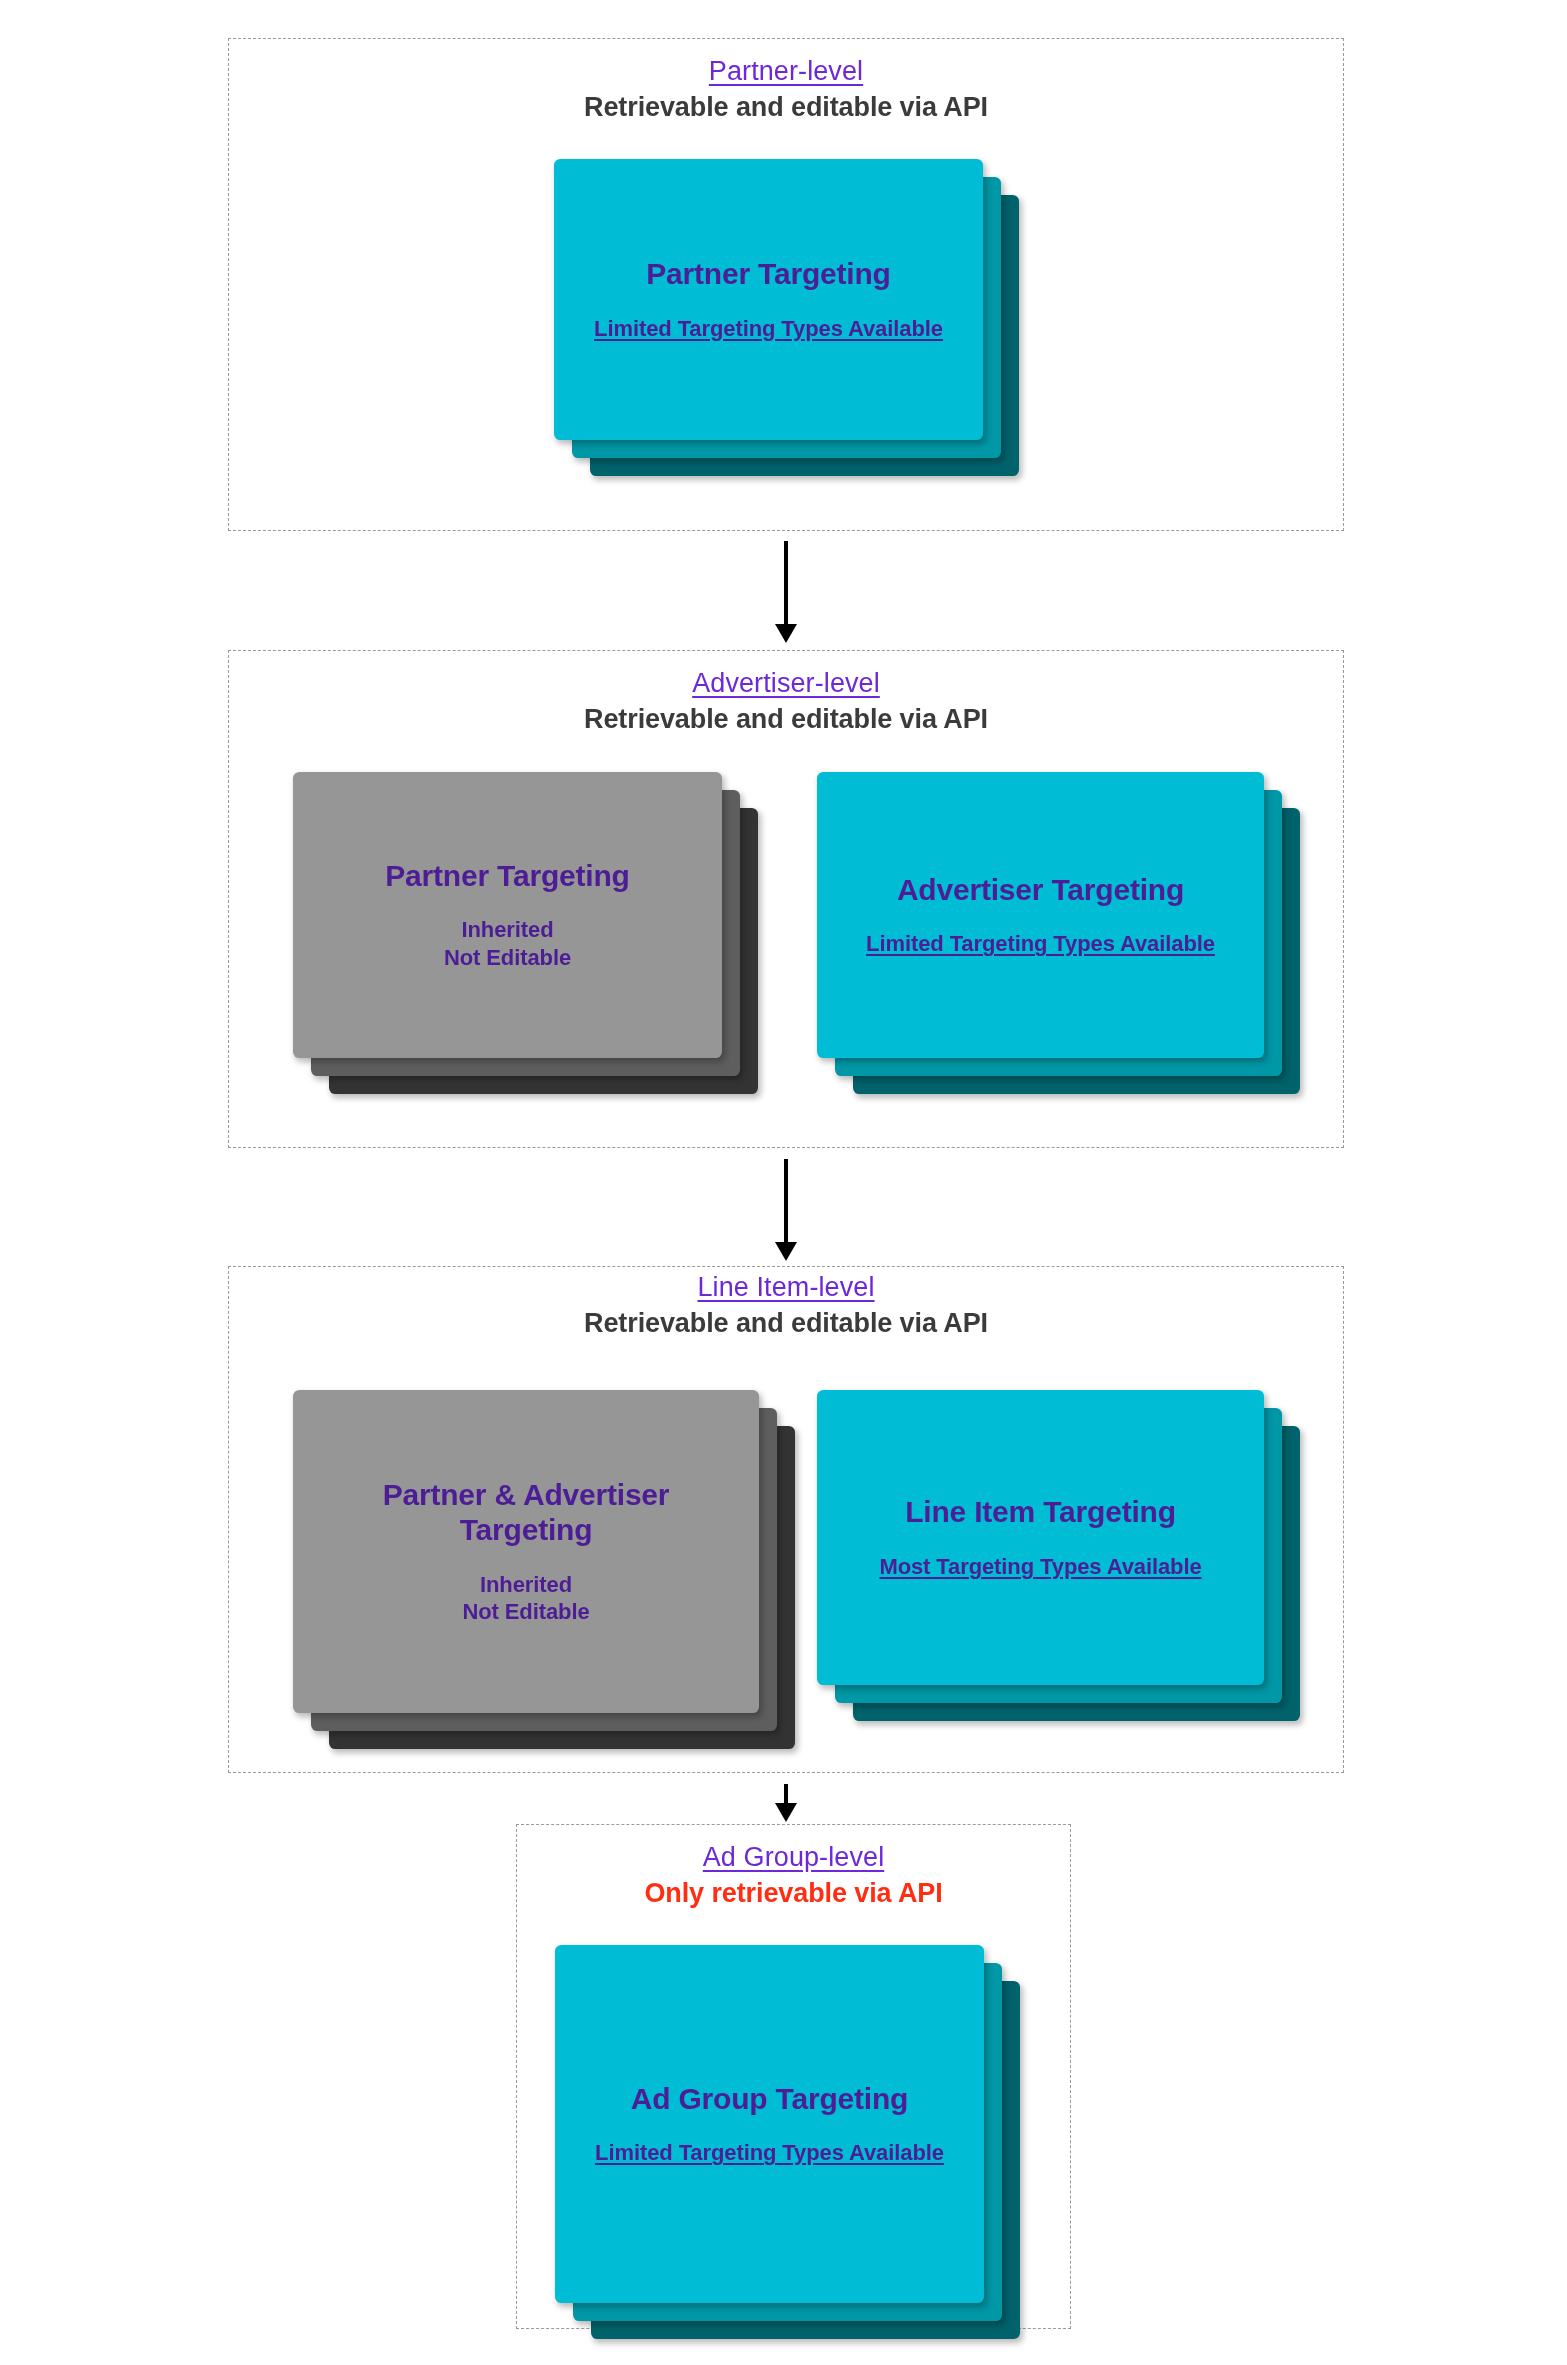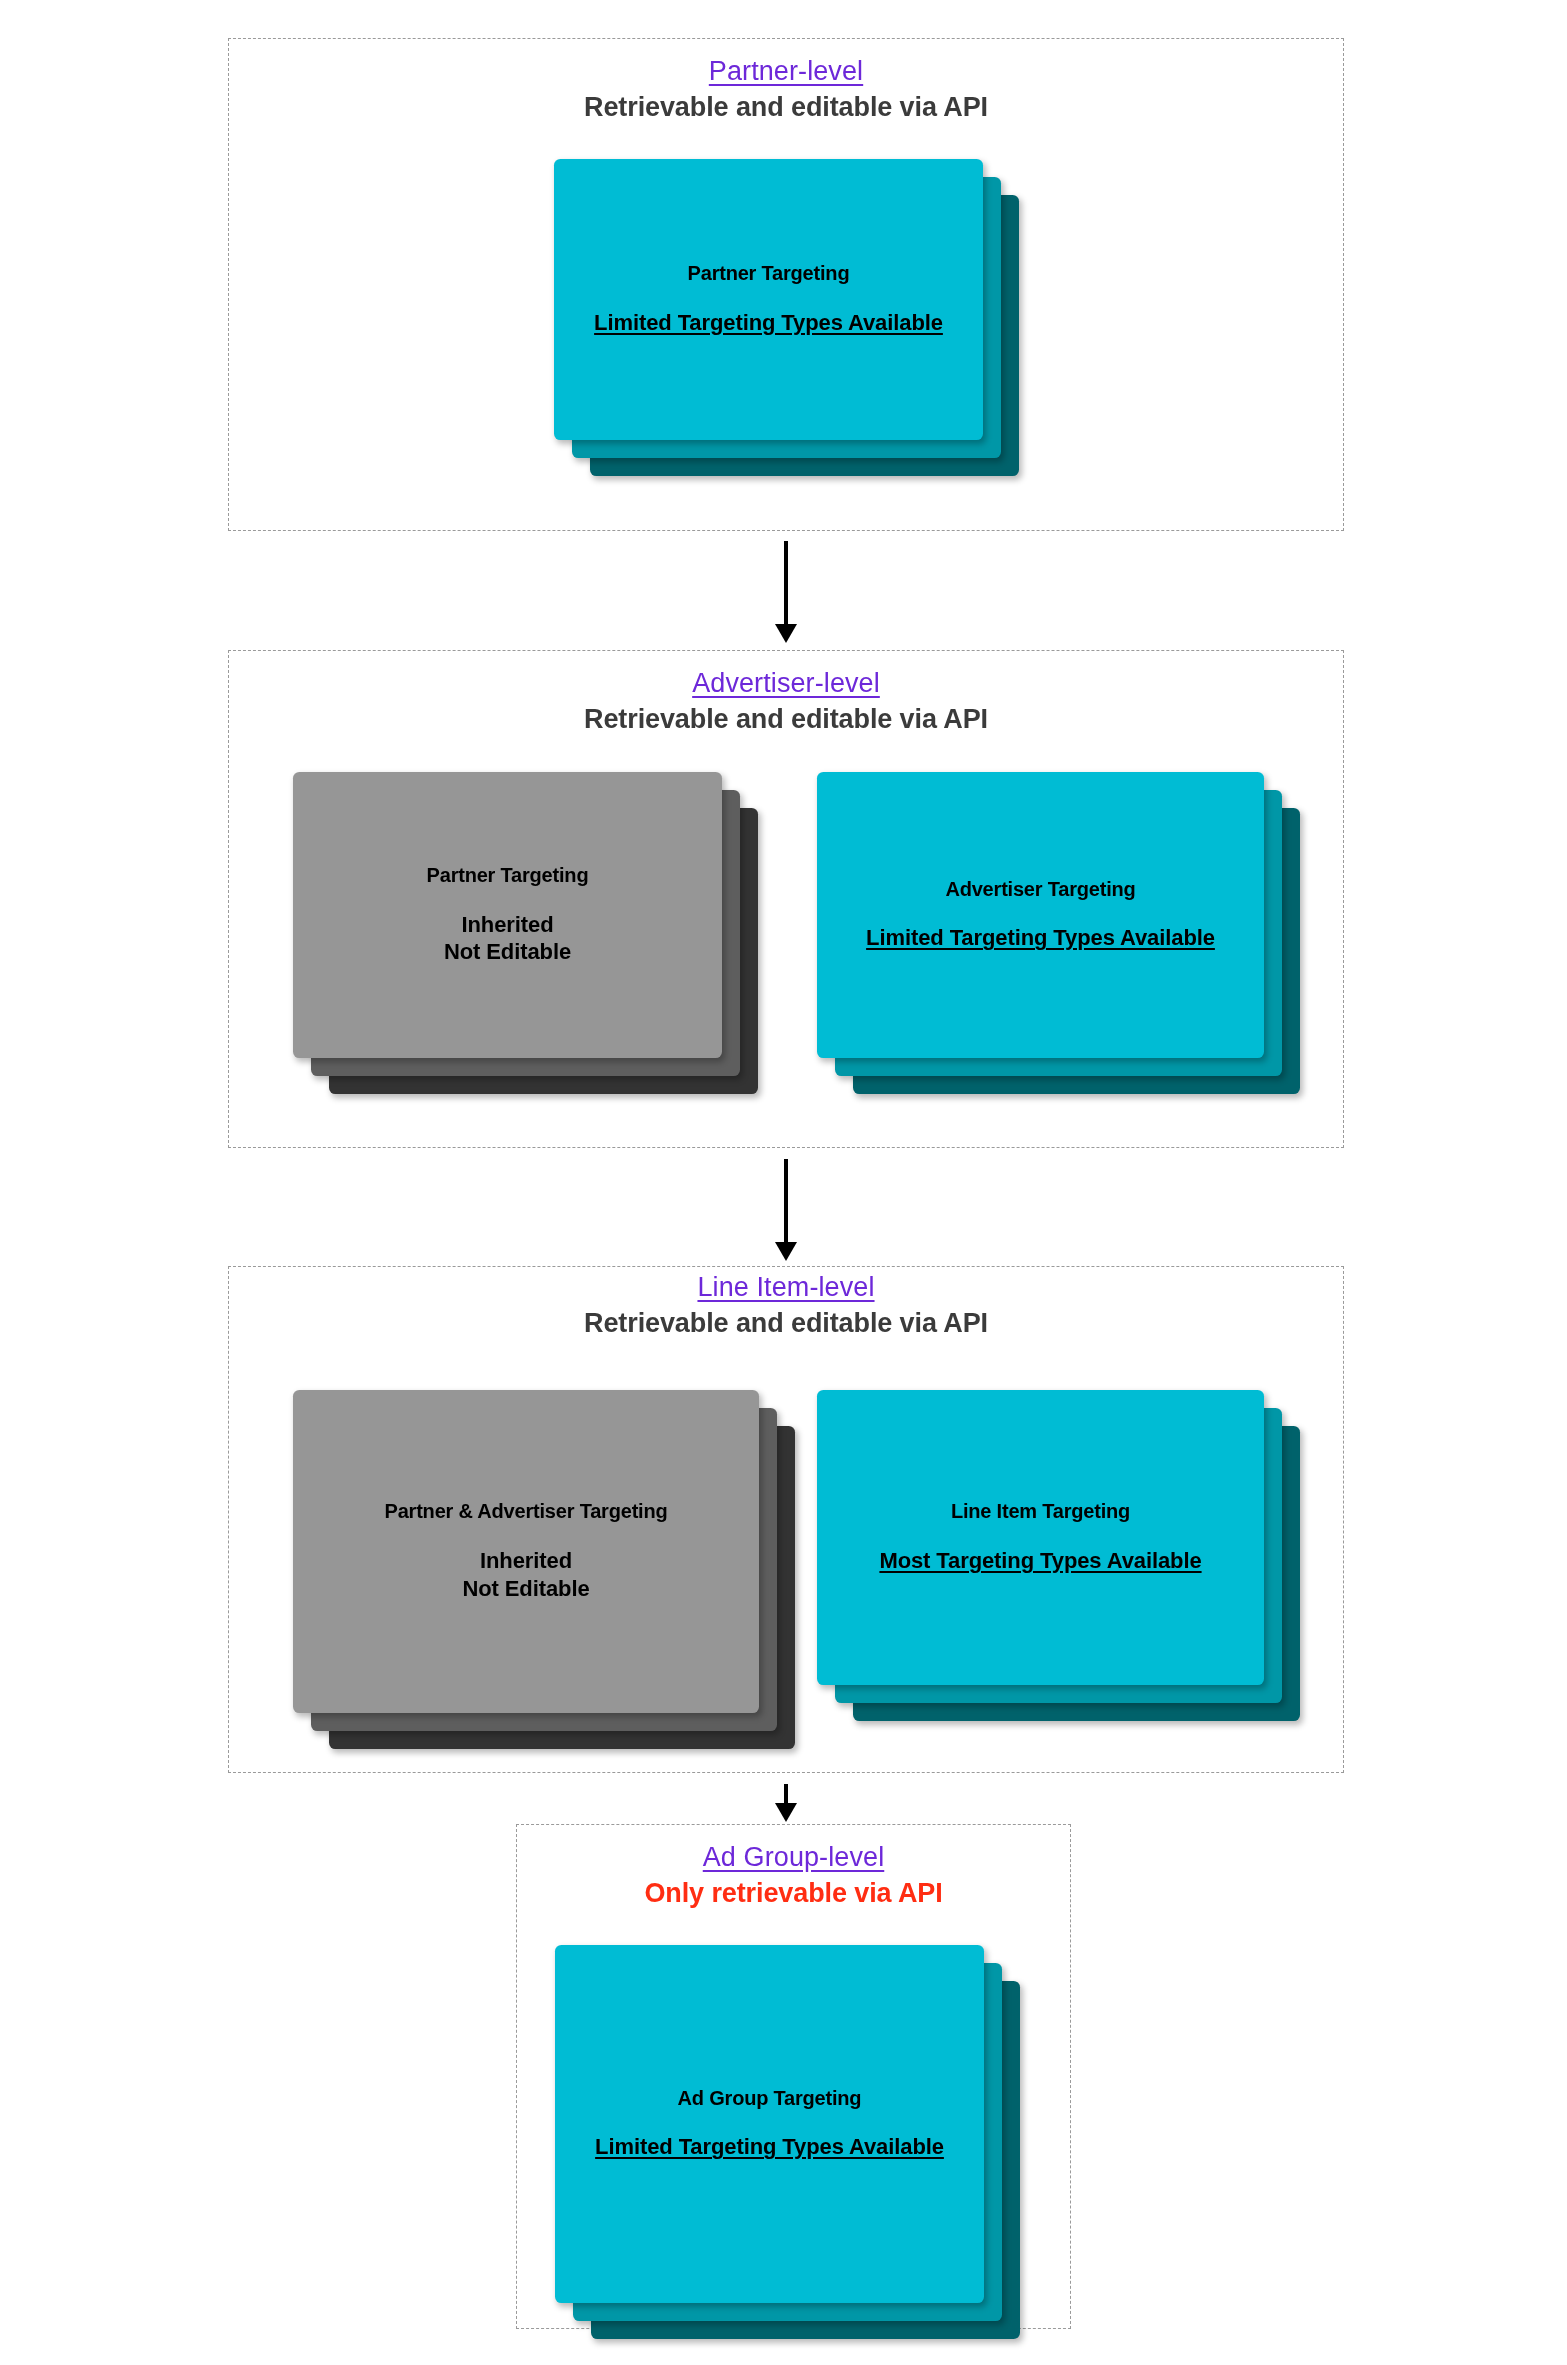--- a/index.html
+++ b/index.html
@@ -103,32 +103,32 @@
   
   .stack.cyan .layer.front { background: #00bcd4; }
   .stack.cyan .layer.mid   { background: #0097a7; }
   .stack.cyan .layer.back  { background: #00626b; }
   
   .stack.gray .layer.front { background: #969696; }
   .stack.gray .layer.mid   { background: #5e5e5e; }
   .stack.gray .layer.back  { background: #333333; }
 
   .card-title {
-    font-size: 20px;
+    font-size: 30px;
     font-weight: bold;
-    color: #000000;
+    color: #4c1d95;
     text-align: center;
     line-height: 1.18;
     margin: 0 0 23px 0;
     letter-spacing: -0.2px;
   }
   .card-note {
     font-size: 22px;
     font-weight: bold;
-    color: #000000;
+    color: #4c1d95;
     text-align: center;
     line-height: 1.26;
     margin: 0;
     letter-spacing: -0.1px;
   }
   .card-note.linked {
     text-decoration: underline;
     text-underline-offset: 2.7px;
   }
 

